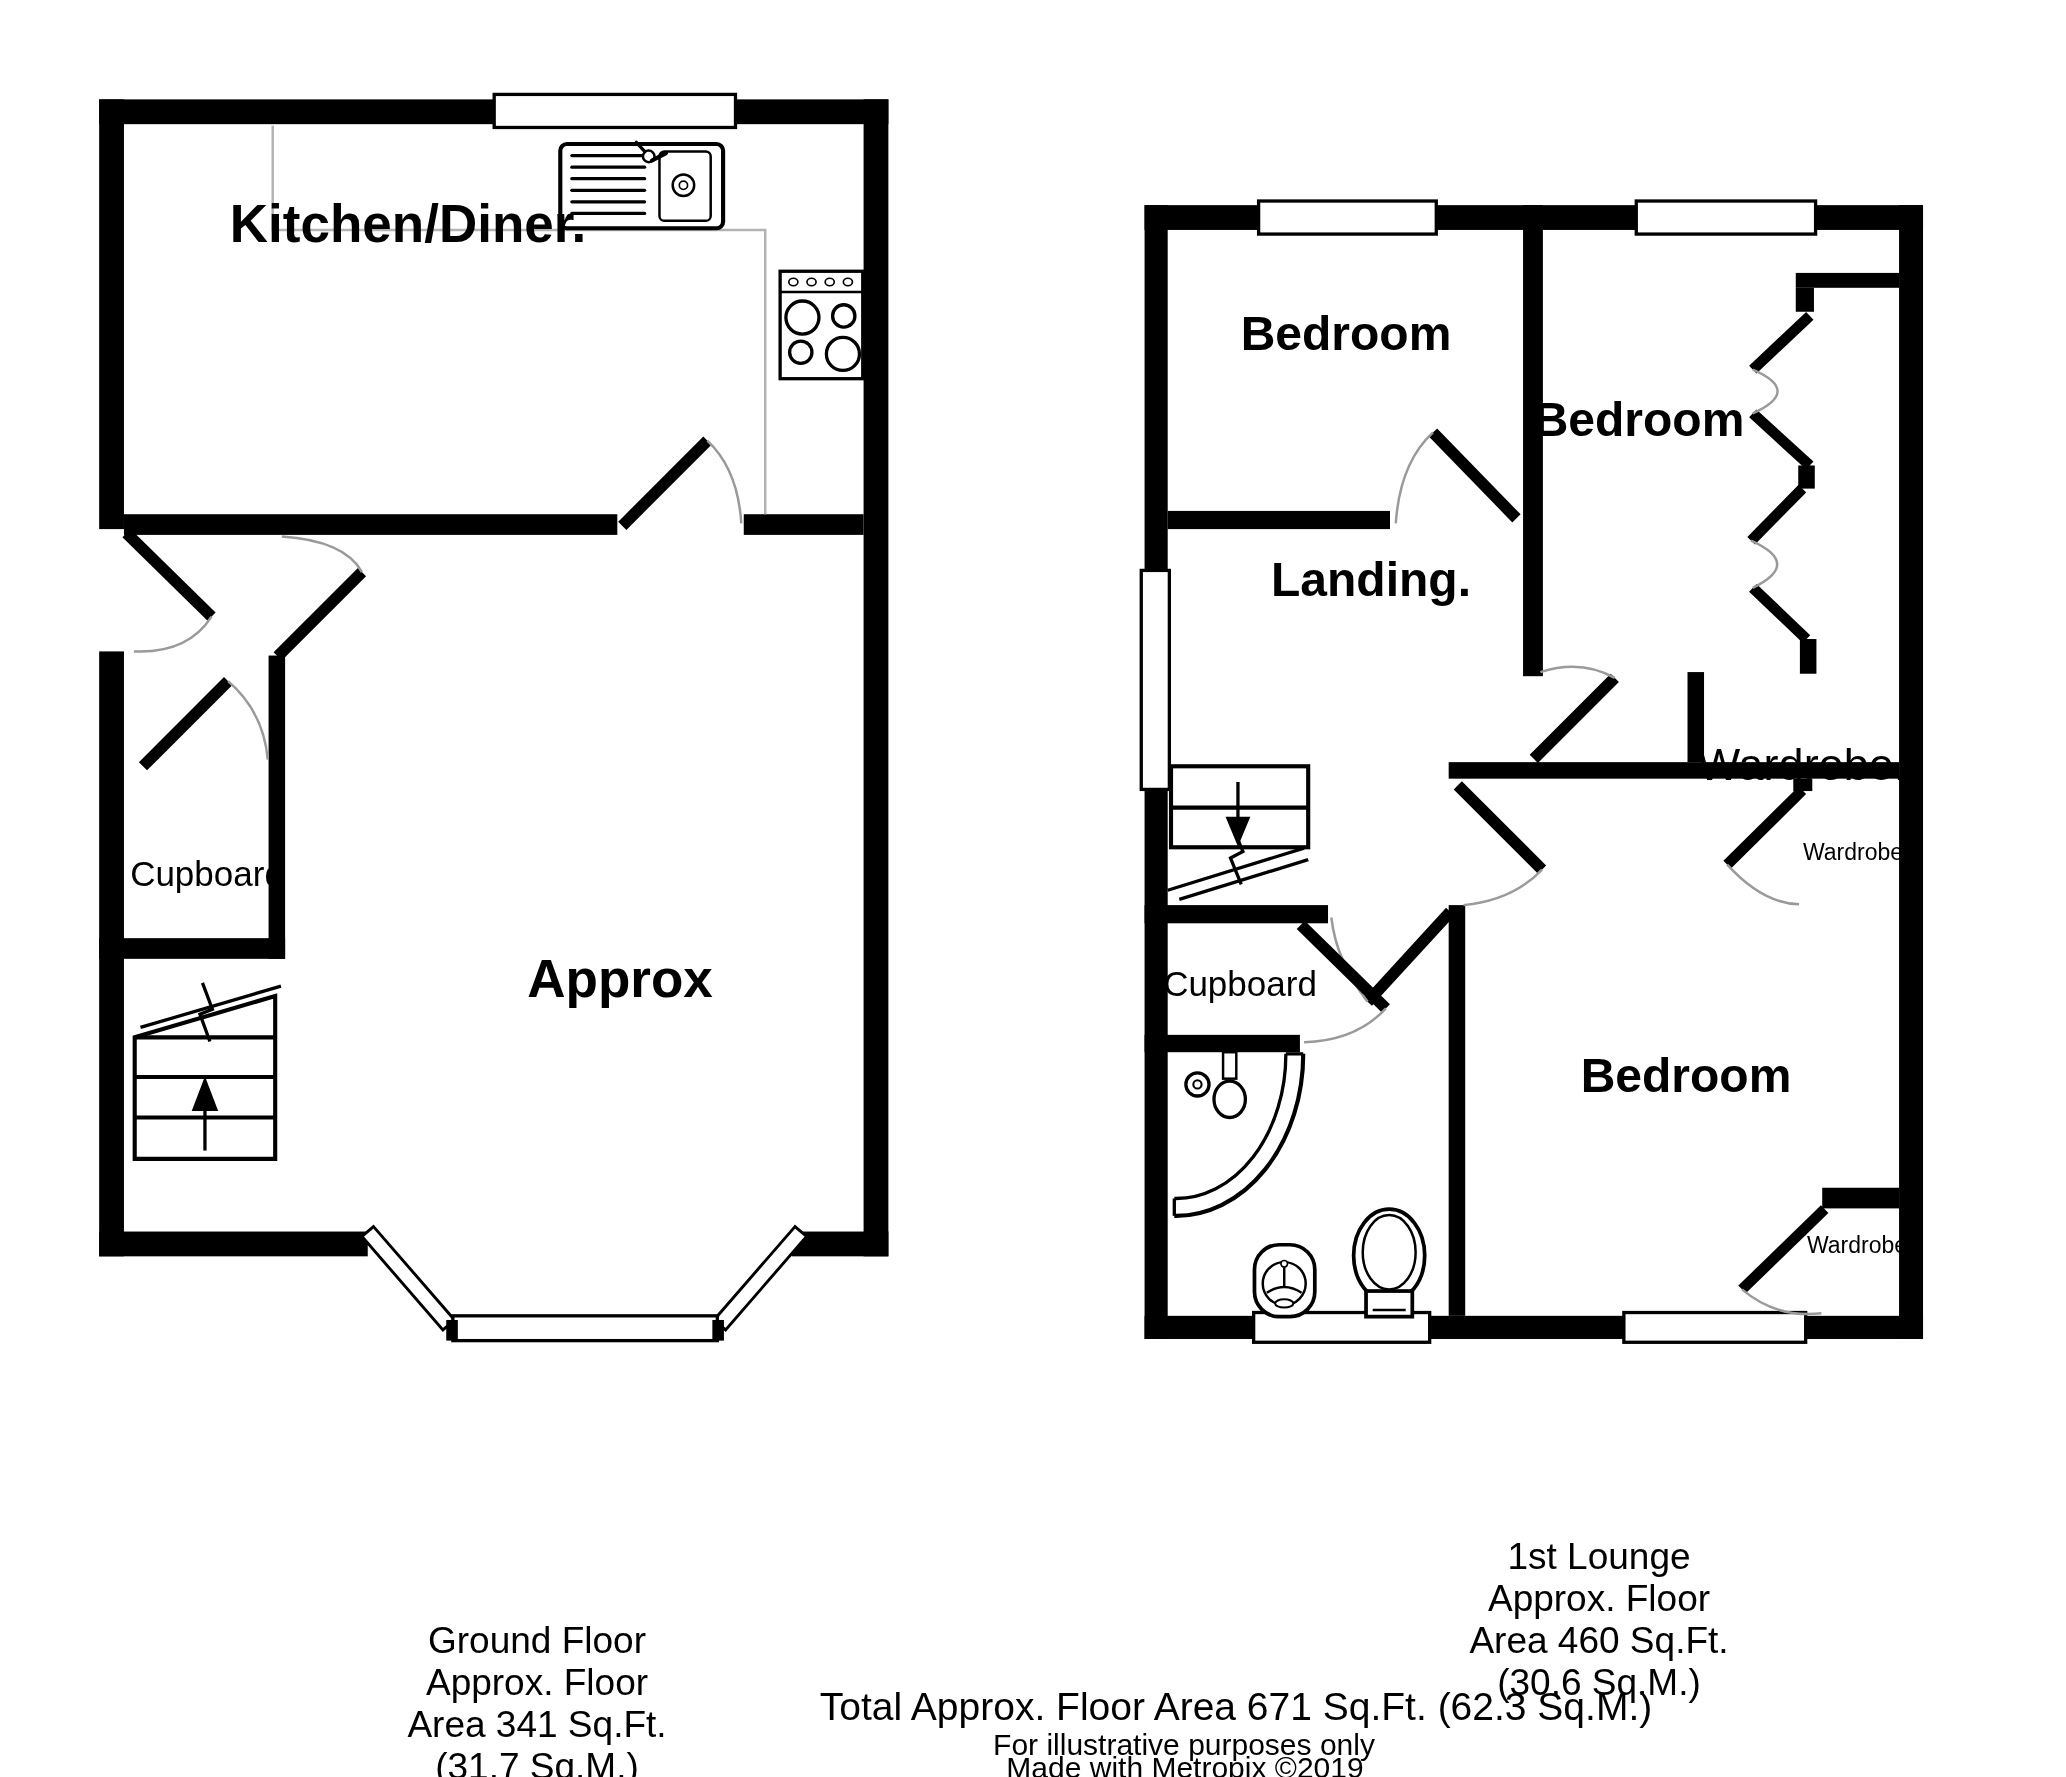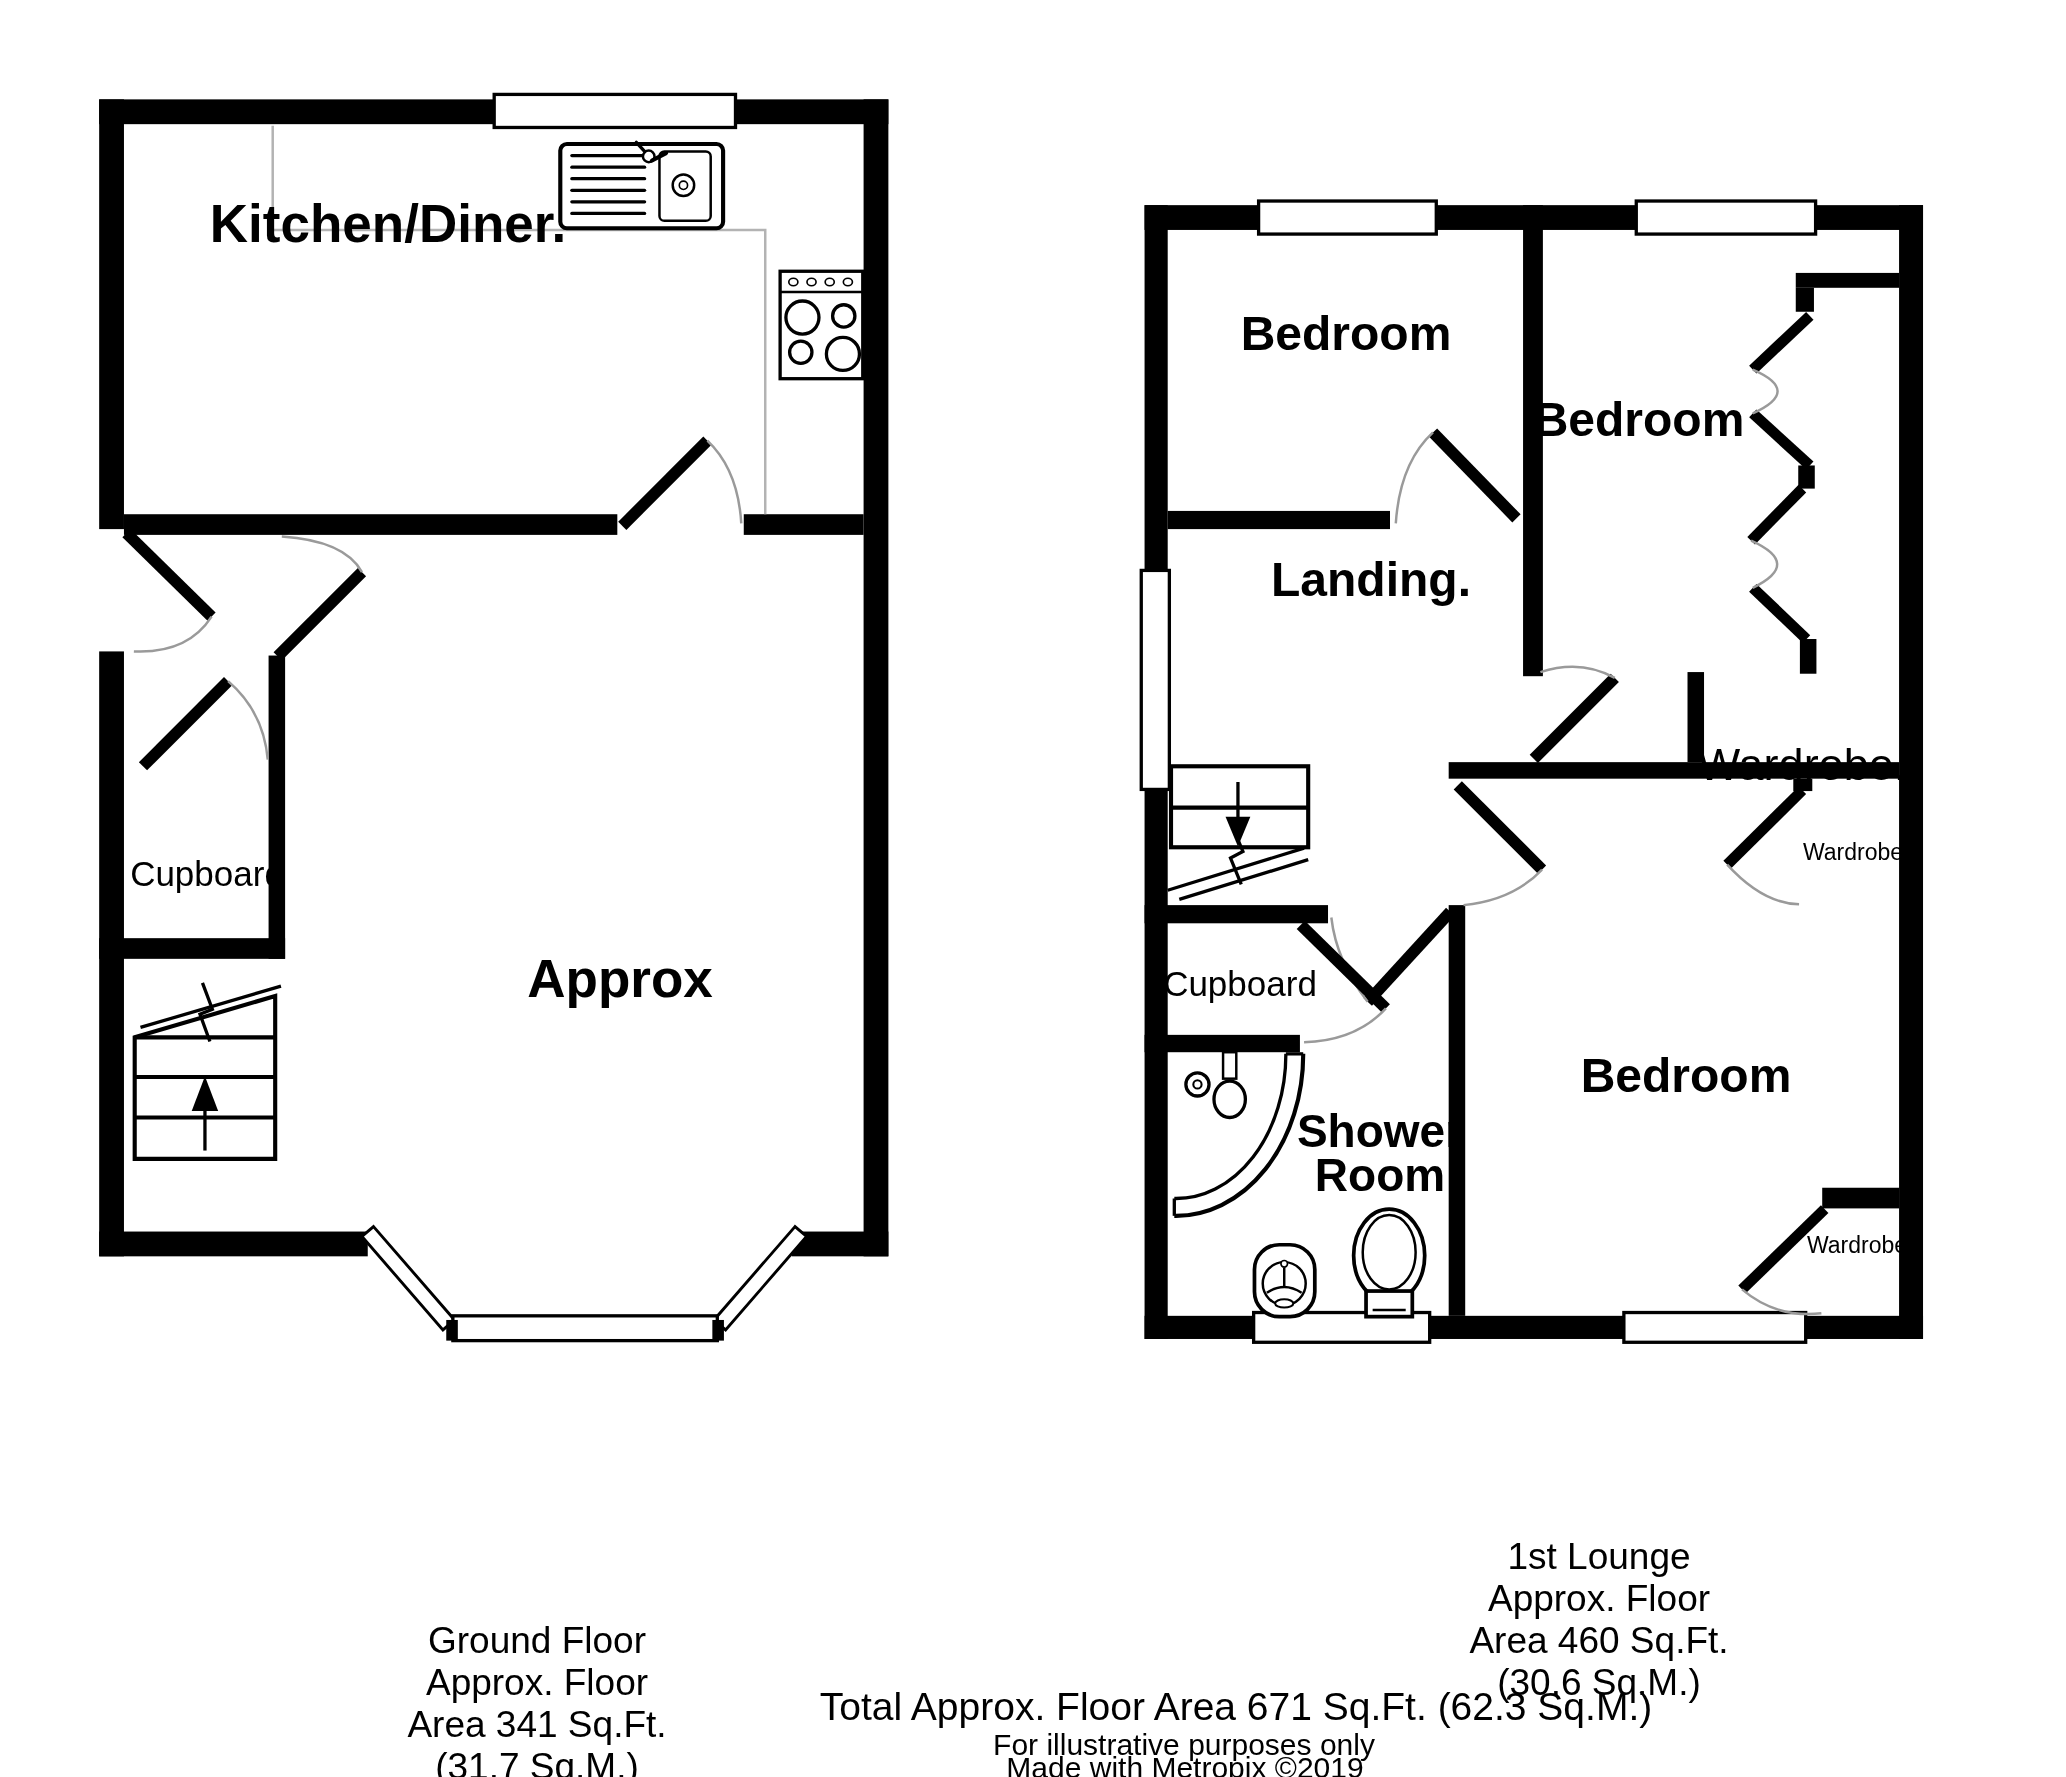--- a/index.html
+++ b/index.html
@@ -237,31 +237,30 @@
 
     <g>
       <ellipse class="fix s45" cx="1681" cy="1519" rx="43" ry="56"></ellipse>
       <ellipse class="fix s3" cx="1681" cy="1515" rx="32" ry="45"></ellipse>
       <rect class="fix s45" x="1653" y="1562" width="56" height="31"></rect>
       <line class="thin3" x1="1661" y1="1585" x2="1701" y2="1585"></line>
     </g>
   </g>
 </svg>
 
-<div class="room-label" style="left:388px;top:223px;font-size:53px;">Kitchen/Diner.</div>
+<div class="room-label" style="left:408px;top:223px;font-size:53px;">Kitchen/Diner.</div>
 <div class="room-label" style="left:620px;top:978px;font-size:53px;">Approx</div>
 <div class="room-label rl-regular" style="left:207px;top:874px;font-size:35px;">Cupboard</div>
 
 <div class="room-label" style="left:1346px;top:333px;font-size:48px;">Bedroom</div>
 <div class="room-label" style="left:1639px;top:419px;font-size:48px;">Bedroom</div>
 <div class="room-label" style="left:1347px;top:579px;font-size:48px;margin-left:24px;">Landing.</div>
 <div class="room-label rl-regular" style="left:1802px;top:721px;font-size:45px;margin-top:44px;">Wardrobe.</div>
 <div class="room-label rl-regular" style="left:1853px;top:852px;font-size:23px;">Wardrobe</div>
 <div class="room-label rl-regular" style="left:1240px;top:984px;font-size:35px;">Cupboard</div>
-<div class="room-label rl-wrap" style="left:1380px;top:1154px;font-size:46px;">Shower Room</div>
 <div class="room-label" style="left:1686px;top:1075px;font-size:48px;">Bedroom</div>
 <div class="room-label rl-regular" style="left:1857px;top:1245px;font-size:23px;">Wardrobe</div>
 
 <div class="caption" style="left:537px;top:1620px;">
   <div>Ground Floor</div>
   <div>Approx. Floor</div>
   <div>Area 341 Sq.Ft.</div>
   <div>(31.7 Sq.M.)</div>
 </div>
 

